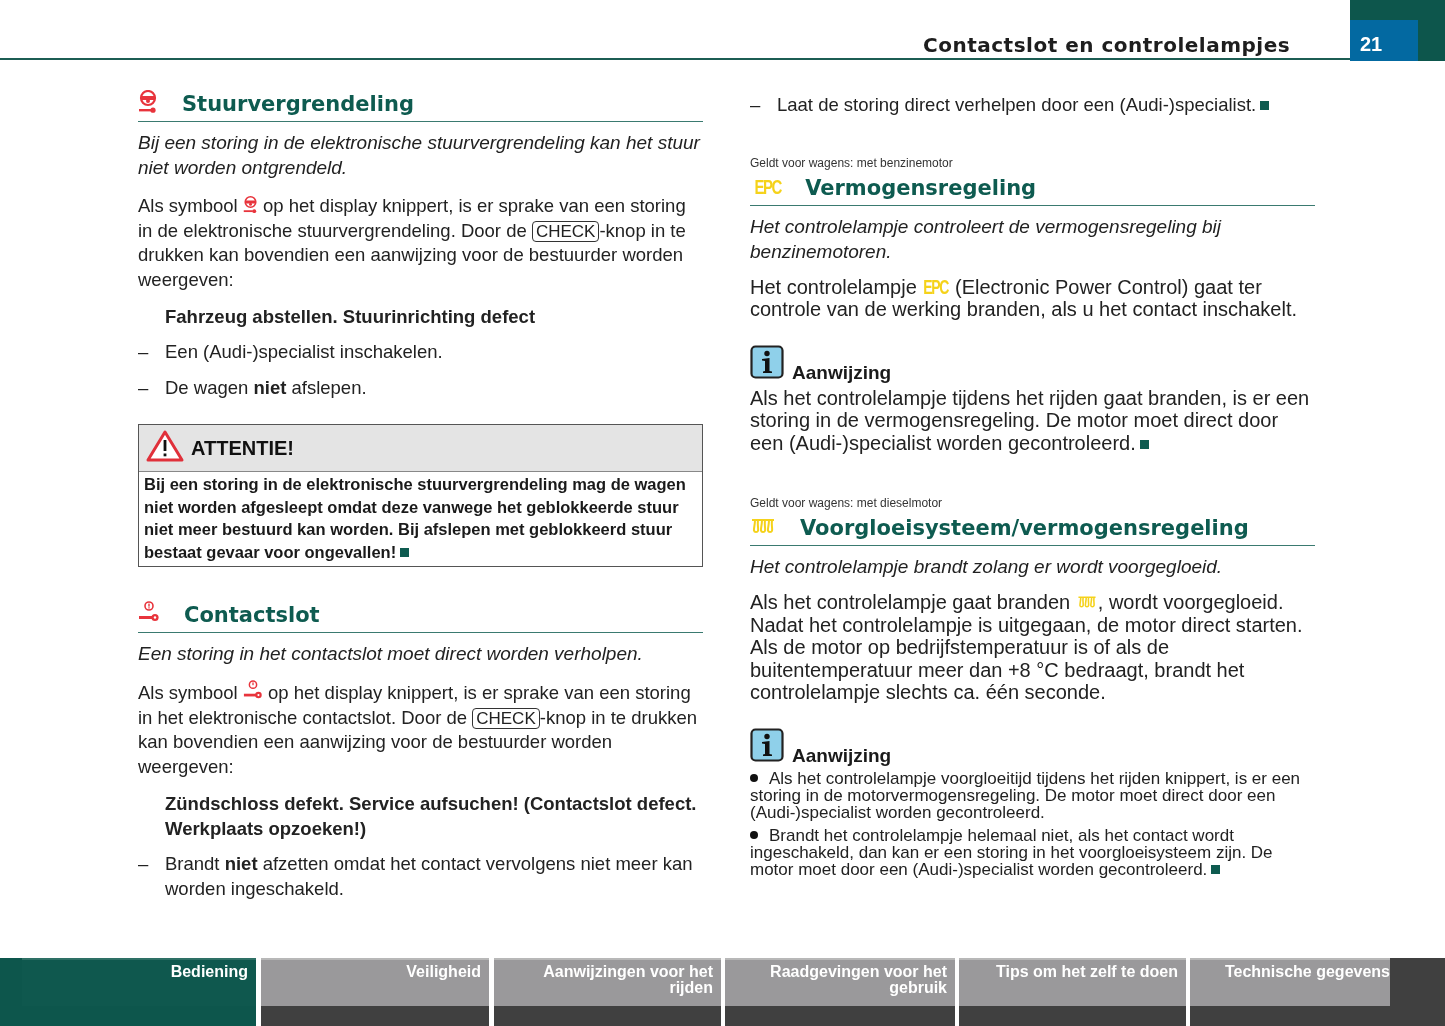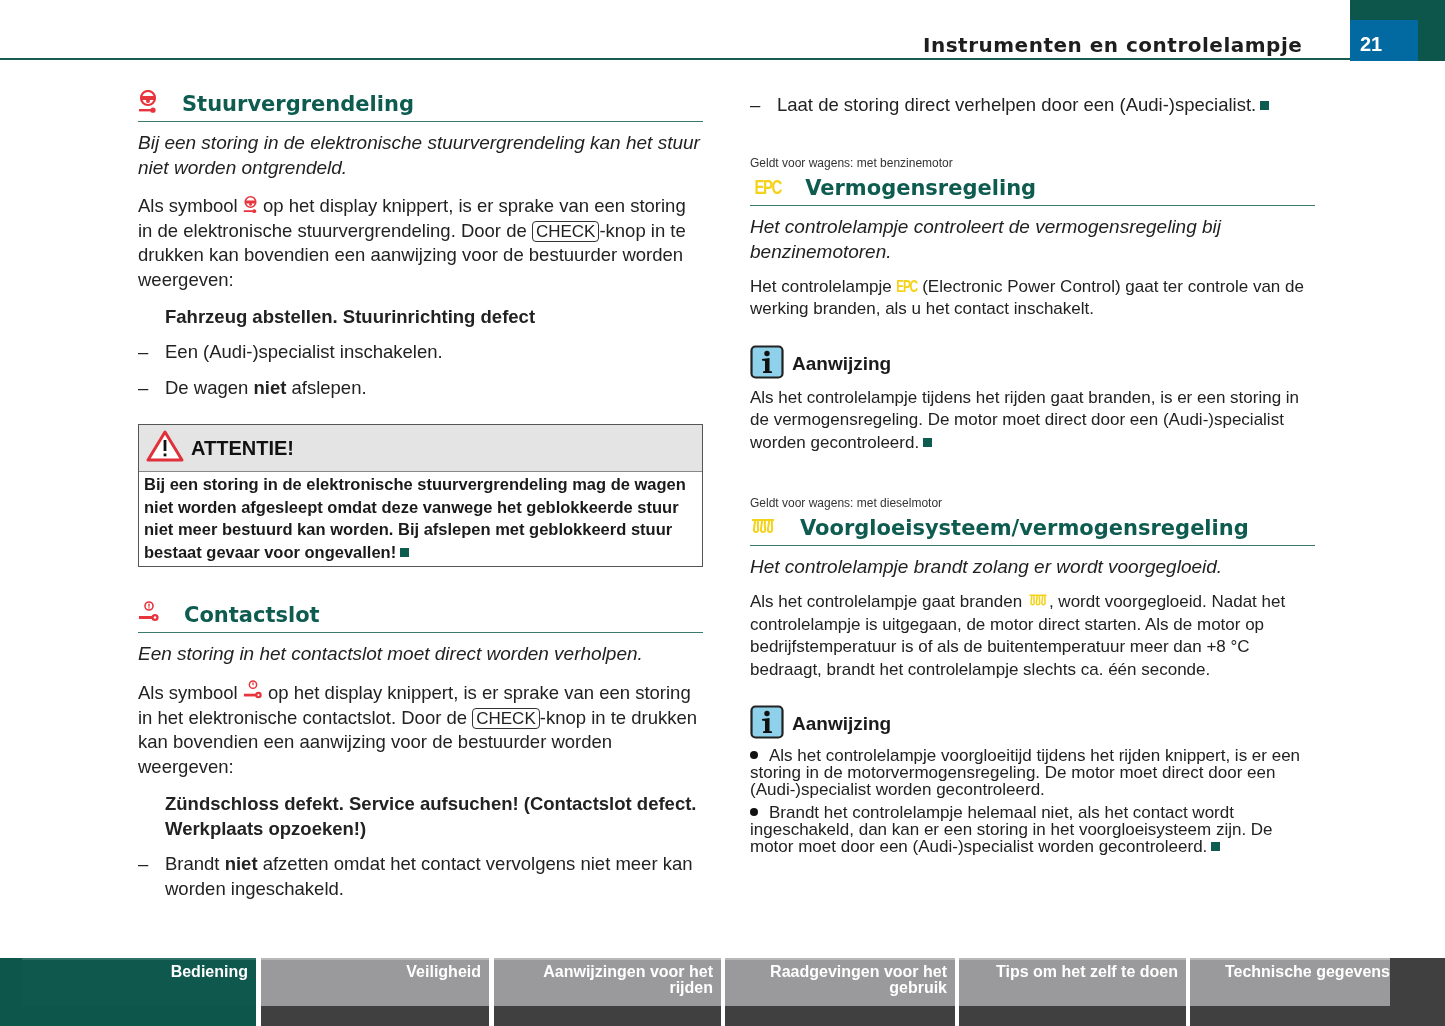--- a/index.html
+++ b/index.html
@@ -19,53 +19,53 @@
     .col-right { left: 750px; width: 565px; }
 
     .section-heading {
       display: flex; align-items: center; gap: 24px;
       font-family: "DejaVu Sans", sans-serif; font-weight: bold;
       color: #0e5b50; font-size: 21px; border-bottom: 1.5px solid #3a7a70;
       padding-bottom: 1px; height: 34px;
     }
     .intro { font-style: italic; font-size: 19px; line-height: 25px; margin-top: 8px; color: #222; }
     .body-text { font-size: 18.5px; line-height: 24.5px; margin-top: 14px; color: #222; }
-    .body-text-sm { font-size: 17px; line-height: 22.5px; color: #222; }
+    .body-text-sm { font-size: 20px; line-height: 22.5px; color: #222; }
     .display-msg { font-size: 18.5px; line-height: 25px; font-weight: bold; margin-top: 12px; padding-left: 27px; }
     .dash-item { display: flex; font-size: 18.5px; line-height: 24.5px; margin-top: 11px; }
     .dash-item .dash { width: 27px; flex-shrink: 0; }
     .check-key { display: inline-block; border: 1.3px solid #333; border-radius: 4px; padding: 0 3px; line-height: 19px; font-size: 17px; }
     .end-mark { display: inline-block; width: 9px; height: 9px; background: #0e5b50; margin-left: 4px; vertical-align: 1px; }
     .applies { font-size: 12px; color: #333; margin-bottom: 2px; }
 
     
     .warning-box { margin-top: 24px; border: 1px solid #555; }
     .warning-head { background: #e4e4e4; height: 47px; display: flex; align-items: center; padding-left: 6px; gap: 6px; border-bottom: 1px solid #888; }
     .warning-title { font-weight: bold; font-size: 20px; color: #111; }
     .warning-body { font-weight: bold; font-size: 16.5px; line-height: 22.5px; padding: 1px 5px 3px 5px; color: #1a1a1a; }
 
     
-    .note-head { display: flex; align-items: center; gap: 8px; }
+    .note-head { display: flex; align-items: flex-end; gap: 8px; }
     .note-title { font-weight: bold; font-size: 19px; color: #1a1a1a; line-height: 20px; }
     .bullet-item { font-size: 17px; line-height: 17px; }
     .bullet-item .dot { display: inline-block; width: 8px; height: 8px; border-radius: 50%; background: #111; margin-right: 11px; vertical-align: 2px; }
 
     
     .footer { position: absolute; left: 0; top: 958px; width: 1445px; height: 68px; }
     .tab { position: absolute; top: 0; height: 68px; background: #404040; }
     .tab .tab-top { position: absolute; left: 0; top: 0; right: 0; height: 48px; background: #9a999b; border-top: 2px solid #b8b8b8; }
     .tab .tab-label { position: absolute; right: 8px; top: 6px; color: #ffffff; font-weight: bold; font-size: 16px; line-height: 16px; text-align: right; font-family: "Liberation Sans", sans-serif; }
     .tab.active { background: #0d564c; }
     .tab.active .tab-top { background: #0f584e; border-top: 2px solid #2e7065; left: 22px; }
   </style>
 </head>
 <body>
 
 <div class="header-rule"></div>
-<div class="chapter-title">Instrumenten en controlelampje</div>
+<div class="chapter-title">Contactslot en controlelampjes</div>
 <div class="page-tab">
   <div class="page-tab-inner">
     <span class="page-number">21</span>
   </div>
 </div>
 
 <div class="col col-left">
 
   <section>
     <h2 class="section-heading">

